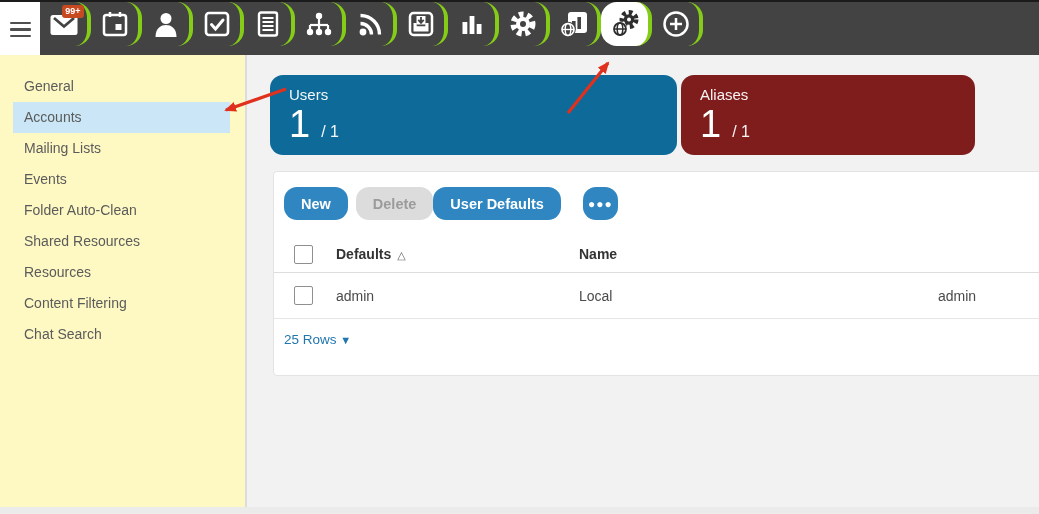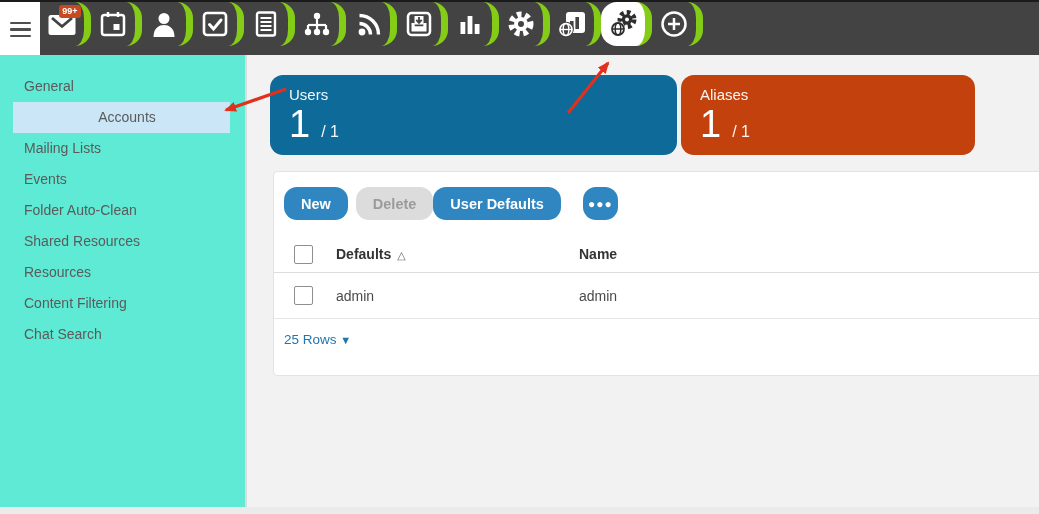--- a/index.html
+++ b/index.html
@@ -9,39 +9,39 @@
 
   
   .topbar { position:absolute; top:0; left:0; width:1039px; height:55px;
             background:#434343; border-top:2px solid #1b1b1b; }
   .menu-zone { position:absolute; top:0; left:0; width:40px; height:55px; background:#ffffff;
                display:flex; align-items:center; justify-content:center; }
   .hamburger { width:21px; }
   .hamburger div { height:2.6px; background:#4f4f4f; margin:4px 0; border-radius:1px; }
   .icon-strip { position:absolute; left:40px; top:0; height:53px; display:flex; }
   .icon-cell { width:51px; height:44px; display:flex; align-items:center; justify-content:center;
-               border-right:7px solid #84cc16; position:relative; cursor:pointer;border-radius:16px; }
+               border-right:4px solid #84cc16; position:relative; cursor:pointer;border-radius:16px; }
   .icon-cell.selected { background:#ffffff; }
   .badge { position:absolute; top:3px; right:3px; background:#c7491f; color:#fff;
            font-size:9px; font-weight:bold; padding:1.5px 3.5px; border-radius:3px; line-height:1.1; }
 
   
   .sidebar { position:absolute; top:55px; left:0; width:247px; height:459px;
-             background:#5eead4; border-right:2px solid #dcdcdc; padding-top:16px; }
+             background:#fef9c3; border-right:2px solid #dcdcdc; padding-top:16px; }
   .side-item { height:31px; line-height:31px; margin:0 15px 0 13px; padding-left:11px;
                font-size:14px; color:#5b5b5b; cursor:pointer; white-space:nowrap; }
-  .side-item.active { background:#cbe6f7;text-align:center; }
+  .side-item.active { background:#cbe6f7; }
 
   
   .main { position:absolute; top:55px; left:249px; width:790px; height:459px; background:#f2f2f2; }
 
   .cards { position:absolute; left:21px; top:20px; display:flex; gap:4px; }
   .card { height:80px; border-radius:13px; padding:11px 0 0 19px; color:#fff; }
   .card-users { width:407px; background:#0e6a98; }
-  .card-aliases { width:294px; background:#c2410c; }
+  .card-aliases { width:294px; background:#7f1d1d; }
   .card-title { font-size:15px; opacity:.95; }
   .card-nums { display:flex; align-items:baseline; gap:11px; margin-top:2px; }
   .card-value { font-size:38px; font-weight:400; line-height:1.05; }
   .card-total { font-size:16px; opacity:.95; }
 
   .panel { position:absolute; left:24px; top:116px; width:790px; height:205px;
            background:#ffffff; border:1px solid #e3e3e3; border-radius:4px; }
 
   .actions { display:flex; align-items:center; padding:15px 0 0 10px; }
   .btn { height:33px; border:none; border-radius:13px; font-family:inherit;
@@ -255,20 +255,21 @@
           <span>Defaults</span><span class="sort-caret">△</span>
         </div>
         <div>Name</div>
       </div>
 
       <div class="grid-row trow">
         <div class="cb-cell">
             <div class="checkbox"></div>
           </div>
         <div>admin</div>
+        <div>Local</div>
         <div>admin</div>
       </div>
 
       <div class="tfoot">
         <span>25 Rows</span>
         <span class="caret">▼</span>
       </div>
 
     </div>
   </div>

